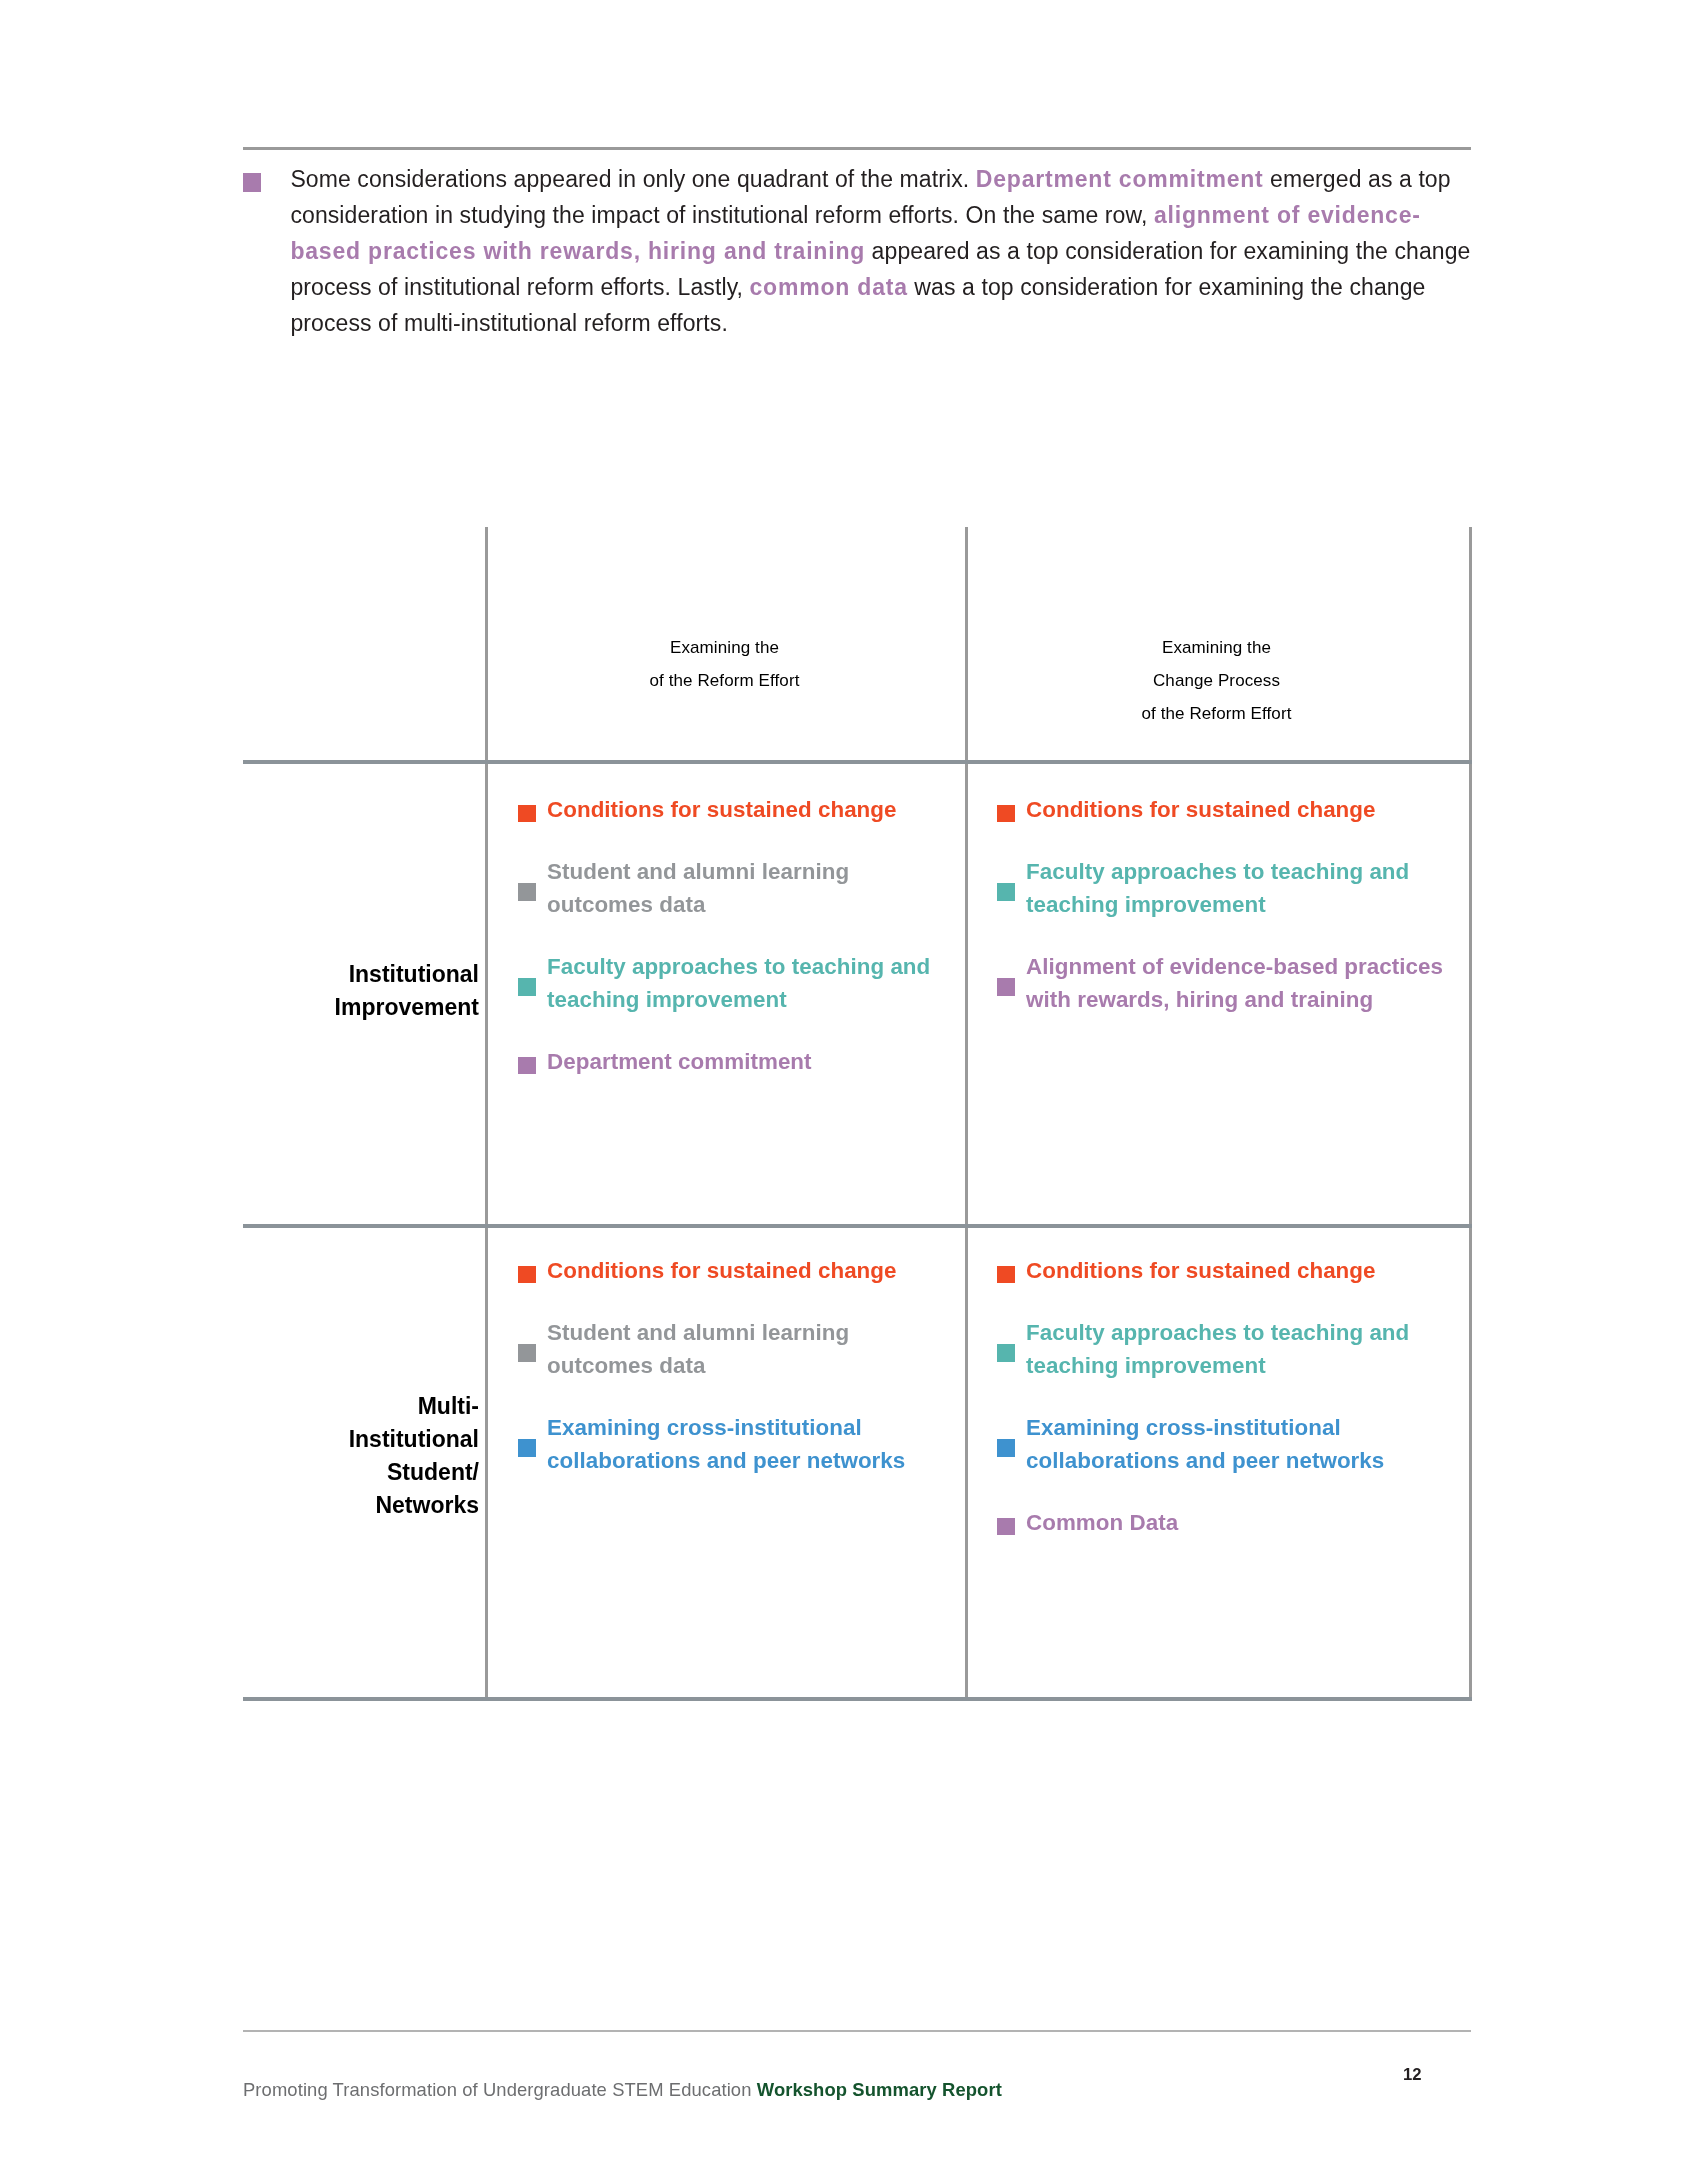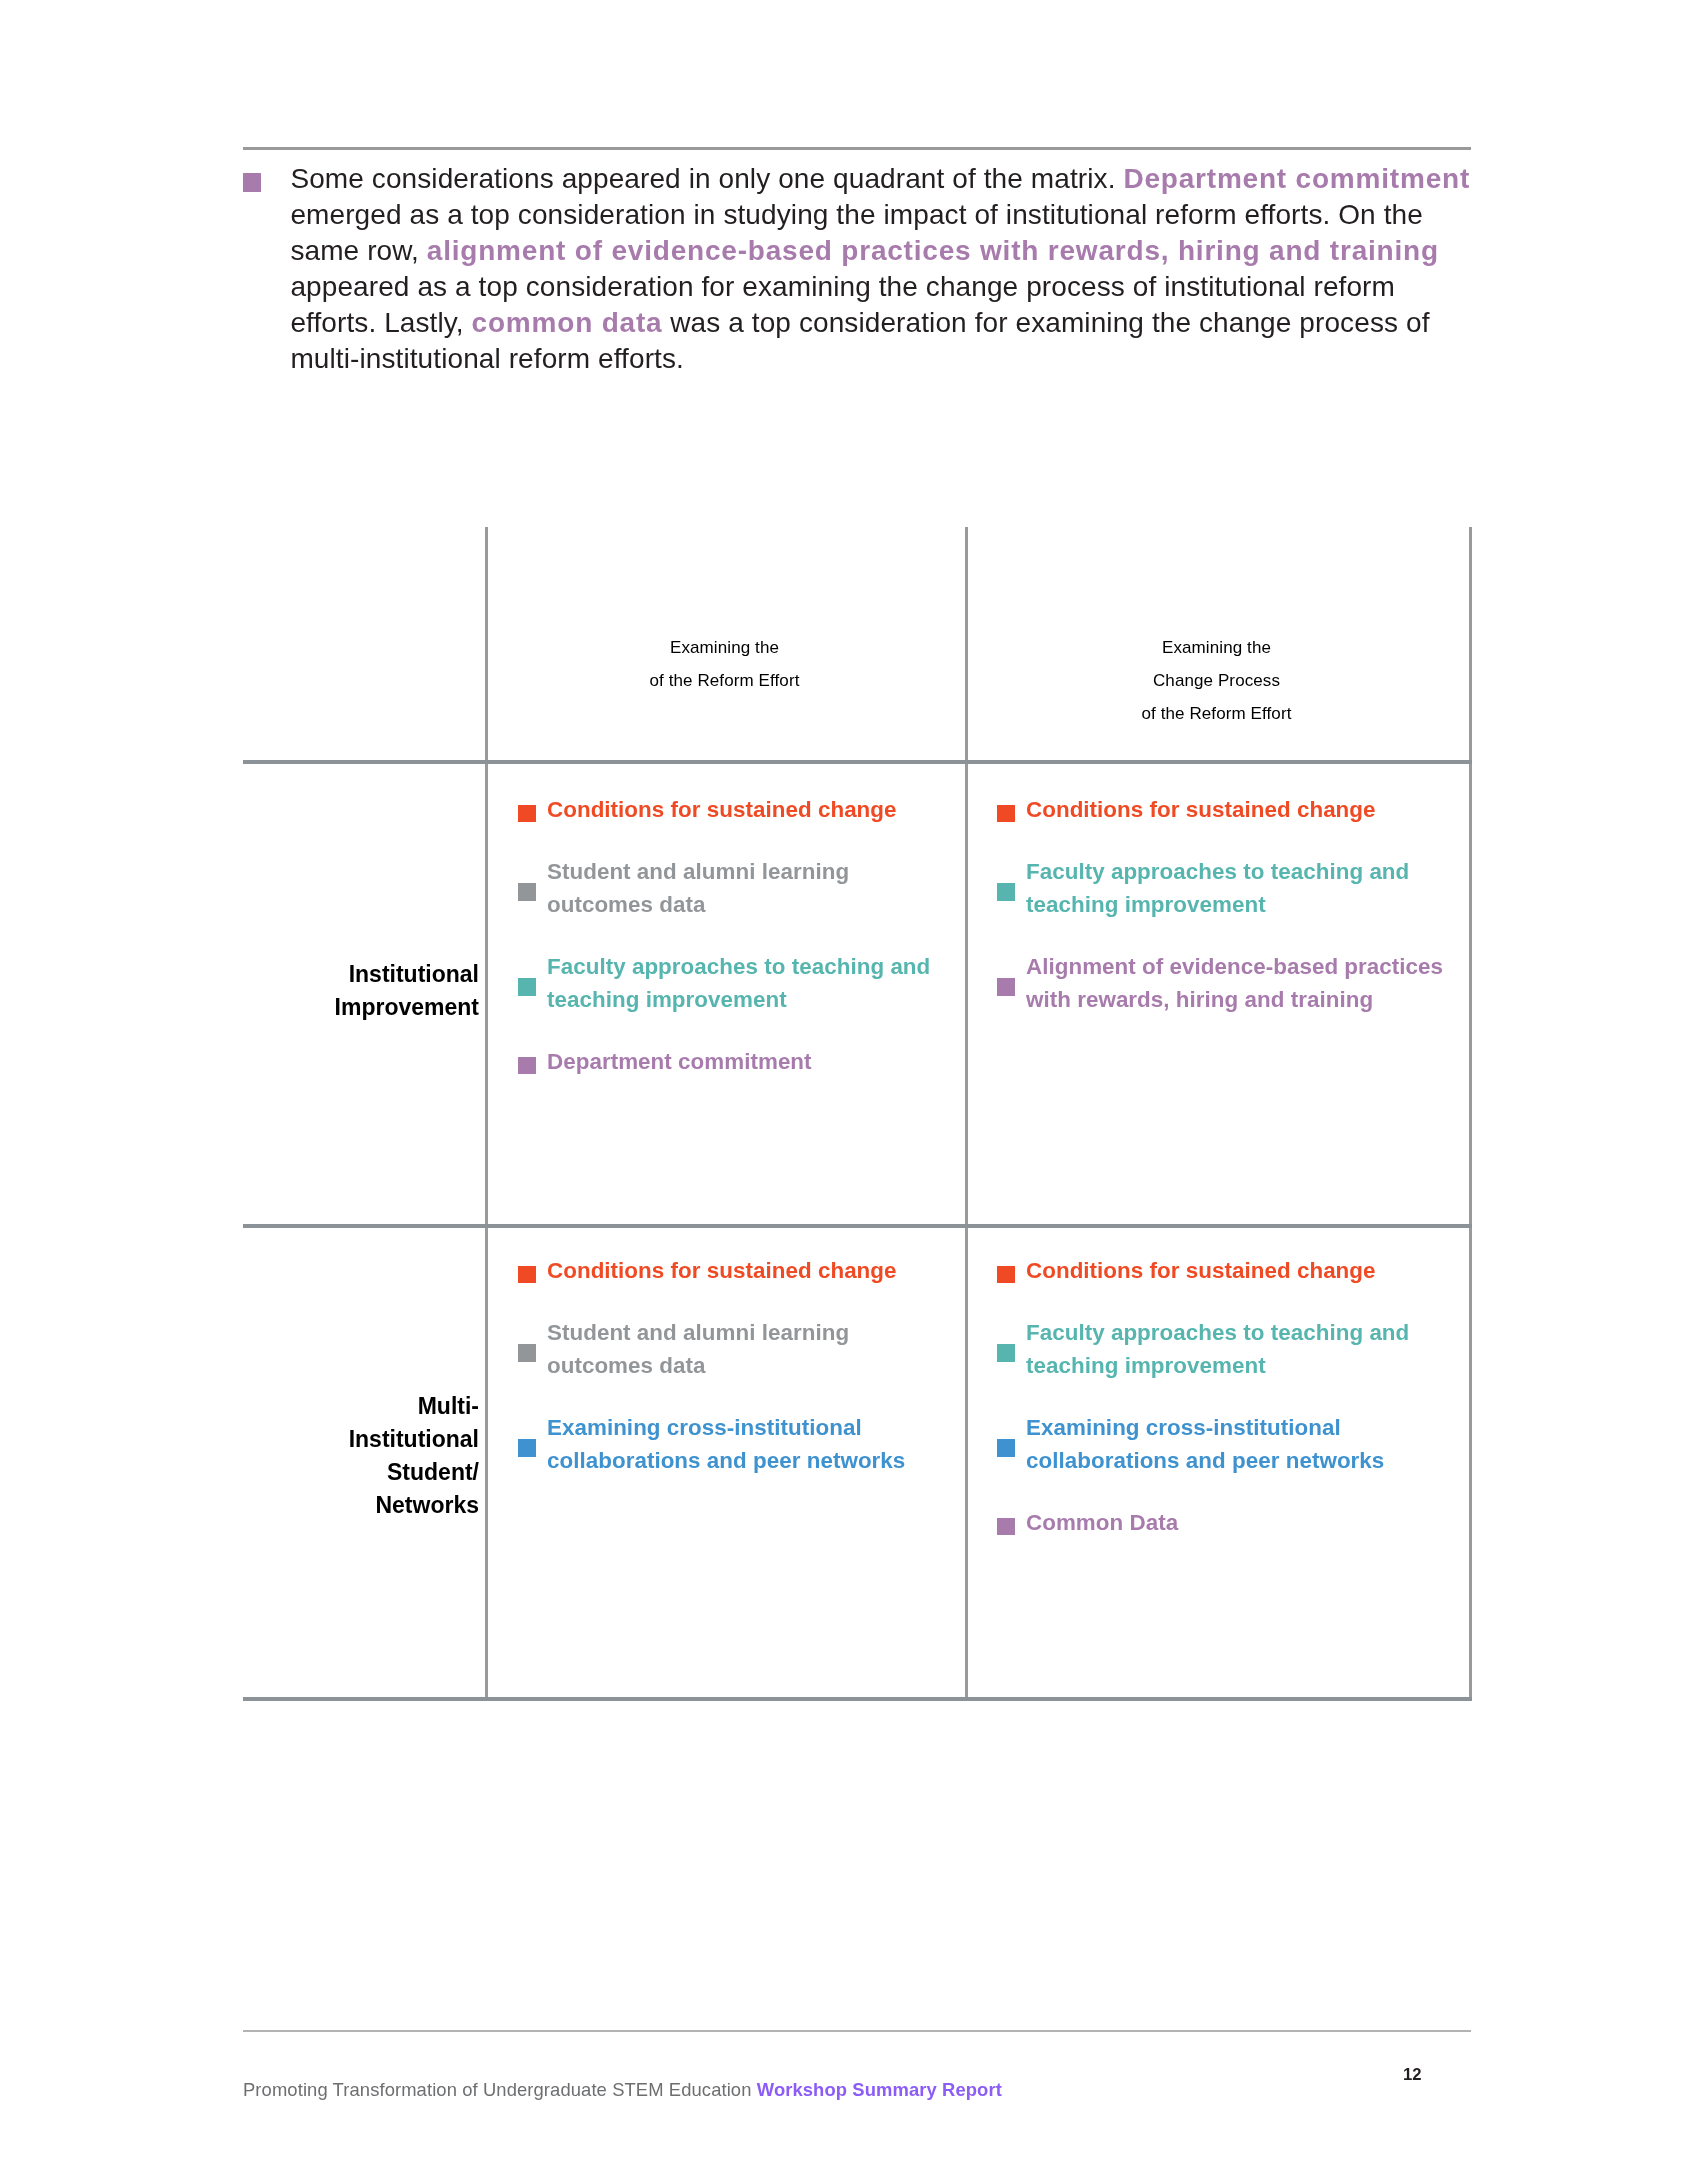--- a/index.html
+++ b/index.html
@@ -41,21 +41,21 @@
   .intro-row { display: flex; align-items: flex-start; }
   .intro-marker {
     width: 18.4px;
     height: 18.4px;
     background: #a87bad;
     flex: 0 0 auto;
     margin-top: 12.3px;
   }
   .intro-text {
     margin-left: 29px;
-    font-size: 28px;
+    font-size: 23px;
     line-height: 36px;
     color: #231f20;
     font-weight: 400;
     letter-spacing: 0.1px;
     text-align: left;
   }
   .hl {
     color: #a87bad;
     font-weight: 700;
     letter-spacing: 0.8px;
@@ -169,21 +169,21 @@
     display: flex;
     justify-content: space-between;
     align-items: baseline;
   }
   .footer-text {
     font-size: 18.4px;
     color: #6d6e70;
     letter-spacing: 0.1px;
   }
   .footer-strong {
-    color: #8b5cf6;
+    color: #14532d;
     font-weight: 700;
   }
   .page-num {
     font-size: 16.7px;
     font-weight: 700;
     color: #231f20;
     position: absolute;
     left: 1160px;
     top: -14px;
   }

